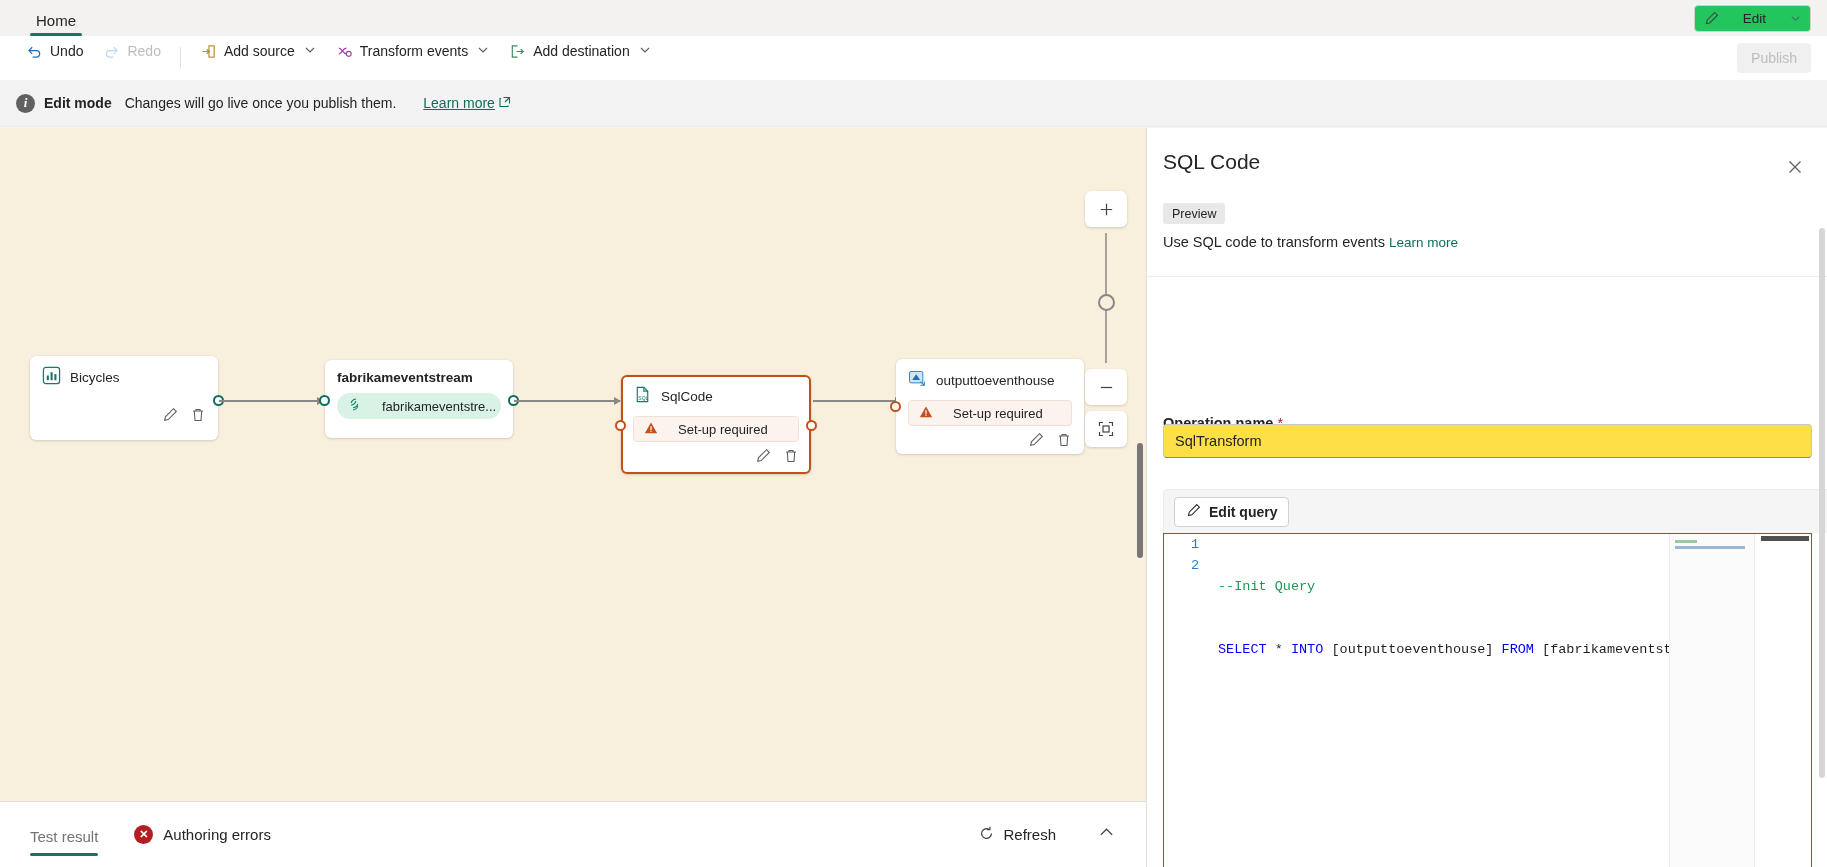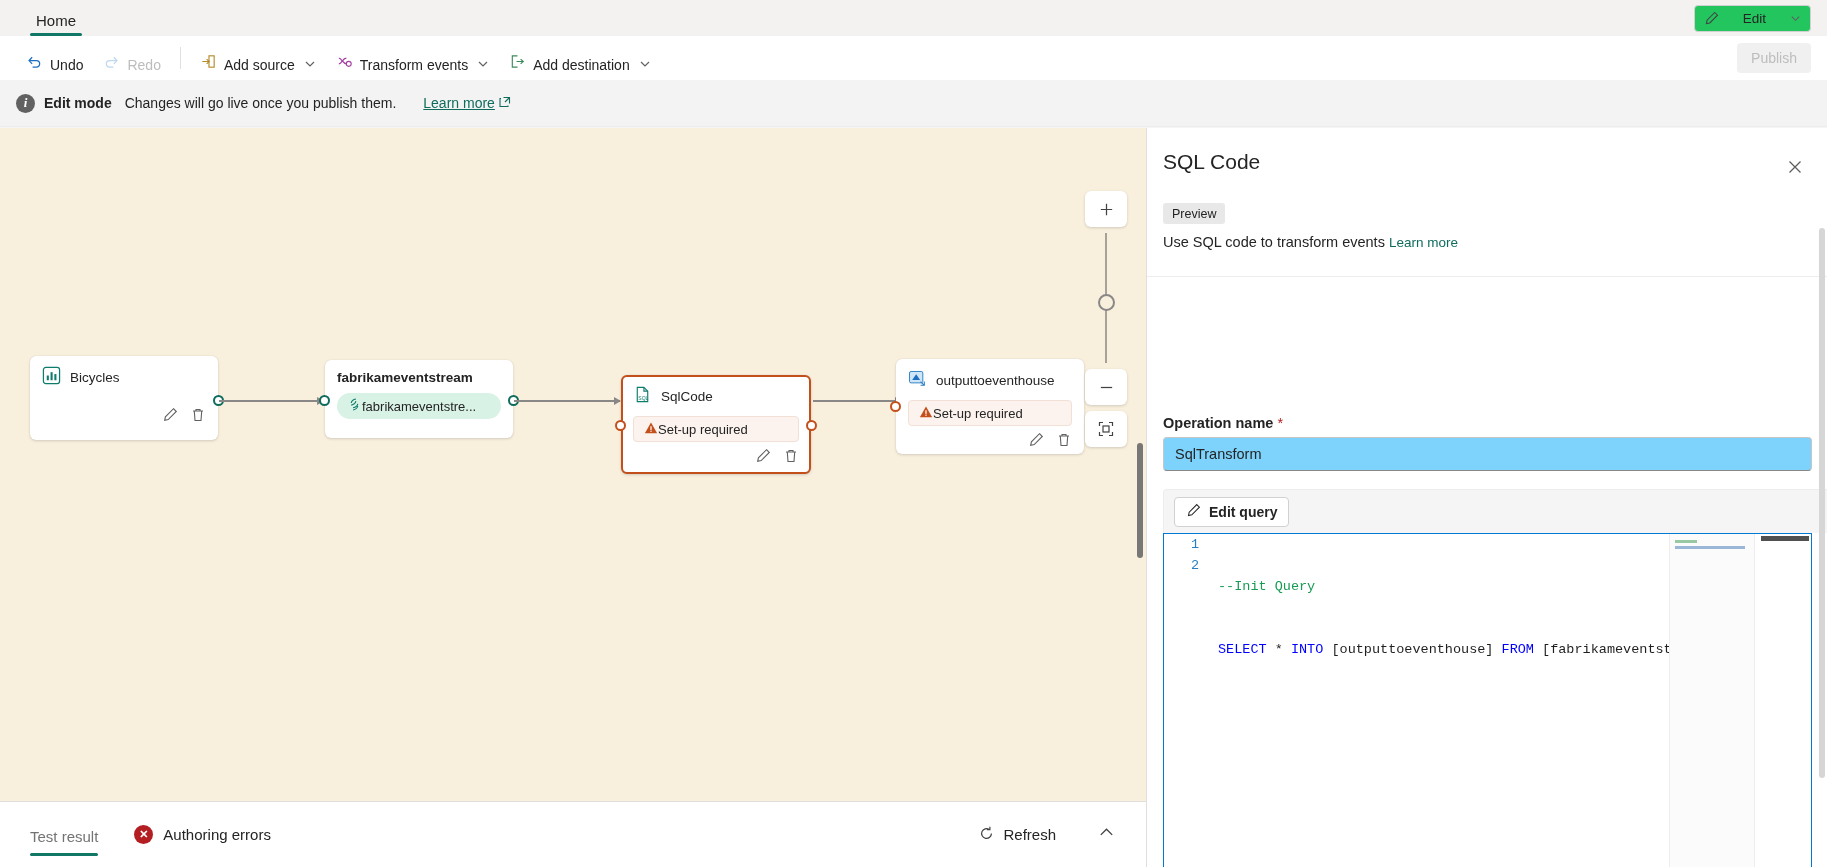--- a/index.html
+++ b/index.html
@@ -32,21 +32,21 @@
     background:#22c55e; font-size:13.5px; color:#242424; cursor:pointer;
   }
   .edit-btn svg { display:block; }
 
   
   .cmdbar {
     position:absolute; left:0; top:36px; width:1827px; height:44px;
     background:#ffffff; display:flex; align-items:center; padding-left:16px;
   }
   .cmd {
-    display:flex; align-items:flex-end; gap:7px; height:30px;
+    display:flex; align-items:flex-start; gap:7px; height:30px;
     padding:0 10px; border-radius:4px; font-size:14px; color:#242424;
     cursor:pointer; white-space:nowrap;
   }
   .cmd.disabled { color:#bdbdbd; cursor:default; }
   .cmd .chev { margin-left:2px; }
   .cmd-sep { width:1px; height:22px; background:#e0e0e0; margin:0 9px; }
   .publish-btn {
     position:absolute; right:16px; top:7px; height:30px; padding:0 14px;
     display:flex; align-items:center; border-radius:4px;
     background:#f0f0f0; color:#bdbdbd; font-size:14px; cursor:default;
@@ -82,21 +82,21 @@
   }
   .node.selected { border:2px solid #c3501b; padding:8px 10px 6px 10px; }
   .node-head { display:flex; align-items:center; gap:9px; }
   .node-title { font-size:13.5px; color:#242424; }
   .node-title.bold { font-weight:bold; }
   .node-actions {
     display:flex; justify-content:flex-end; gap:12px; margin-top:6px;
   }
   .node-actions svg { cursor:pointer; }
   .pill {
-    margin-top:8px; height:26px; display:flex; align-items:center; gap:0;
+    margin-top:8px; height:26px; display:flex; align-items:center; gap:20px;
     padding:0 10px; border-radius:4px; font-size:13px;
   }
   .pill.warn { background:#fdf3ee; border:1px solid #f0e0d6; color:#242424; }
   .pill.stream { background:#d9f2e6; color:#242424; border-radius:13px; }
   .port {
     position:absolute; width:11px; height:11px; border-radius:50%;
     background:#fff; border:2px solid #0f6c5d;
   }
   .port.orange { border-color:#c3501b; }
   .edge { position:absolute; height:1.5px; background:#8a8886; }
@@ -181,23 +181,23 @@
   }
   .subdesc .lm { color:#0f6c5d; font-size:13.5px; cursor:pointer; }
   .panel-divider {
     position:absolute; left:0; top:148px; width:681px; height:1px; background:#ededed;
   }
   .fieldlabel {
     position:absolute; left:16px; top:287px; font-size:14.5px; font-weight:bold; color:#242424;
   }
   .fieldlabel .req { color:#b31e22; font-weight:normal; }
   .opname-input {
-    position:absolute; left:16px; top:309px; width:649px; height:34px;
+    position:absolute; left:16px; top:296px; width:649px; height:34px;
     border:1px solid #c8c6c4; border-bottom:1.5px solid #8a8886; border-radius:4px;
-    background:#7dd3fc; font-size:14.5px; color:#242424; padding:0 11px;
+    background:#fde047; font-size:14.5px; color:#242424; padding:0 11px;
     font-family:"Liberation Sans",sans-serif;
   }
   .editor-toolbar {
     position:absolute; left:16px; top:361px; width:741px; height:44px;
     background:#f5f5f5; border:1px solid #ededed; border-bottom:none;
     border-radius:4px 4px 0 0; display:flex; align-items:center; padding:0 10px;
   }
   .editq {
     display:flex; align-items:center; gap:8px; height:30px; padding:0 11px;
     background:#fff; border:1px solid #d1d1d1; border-radius:4px;

